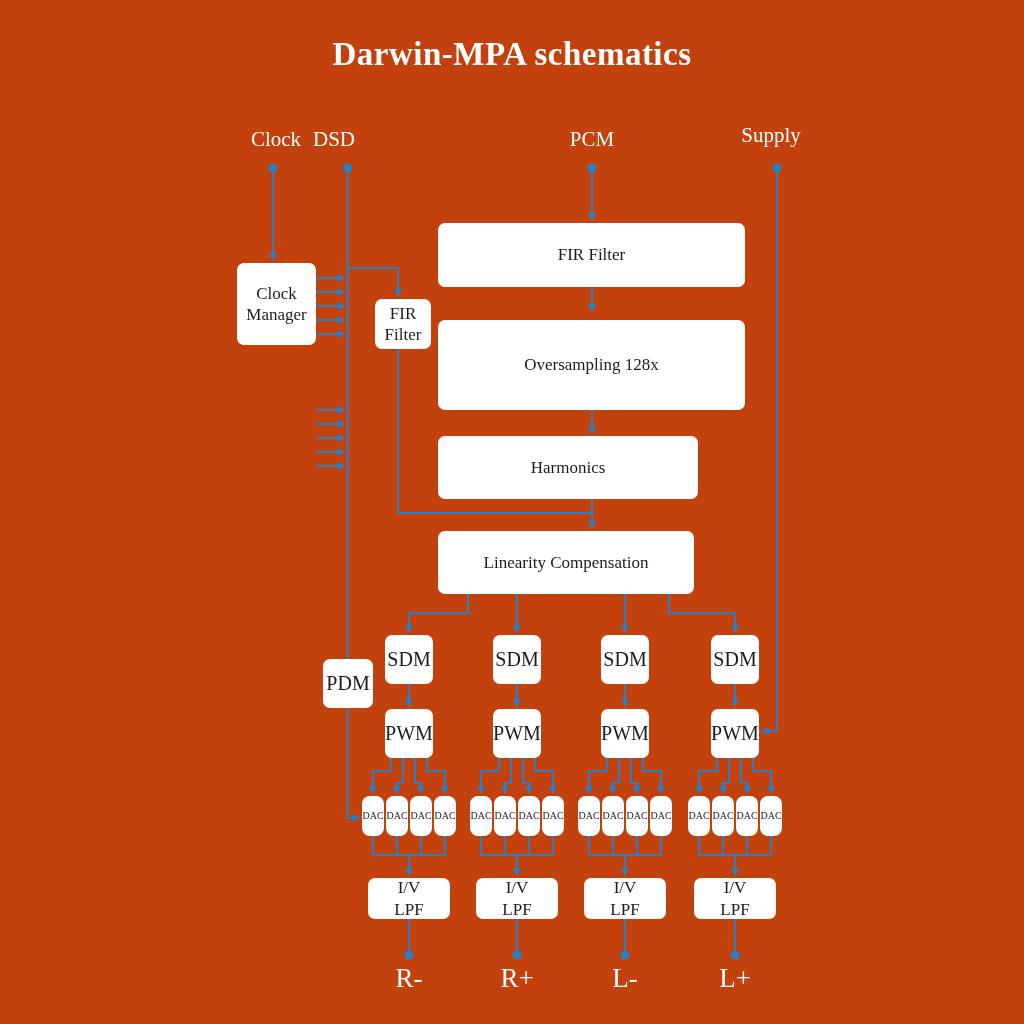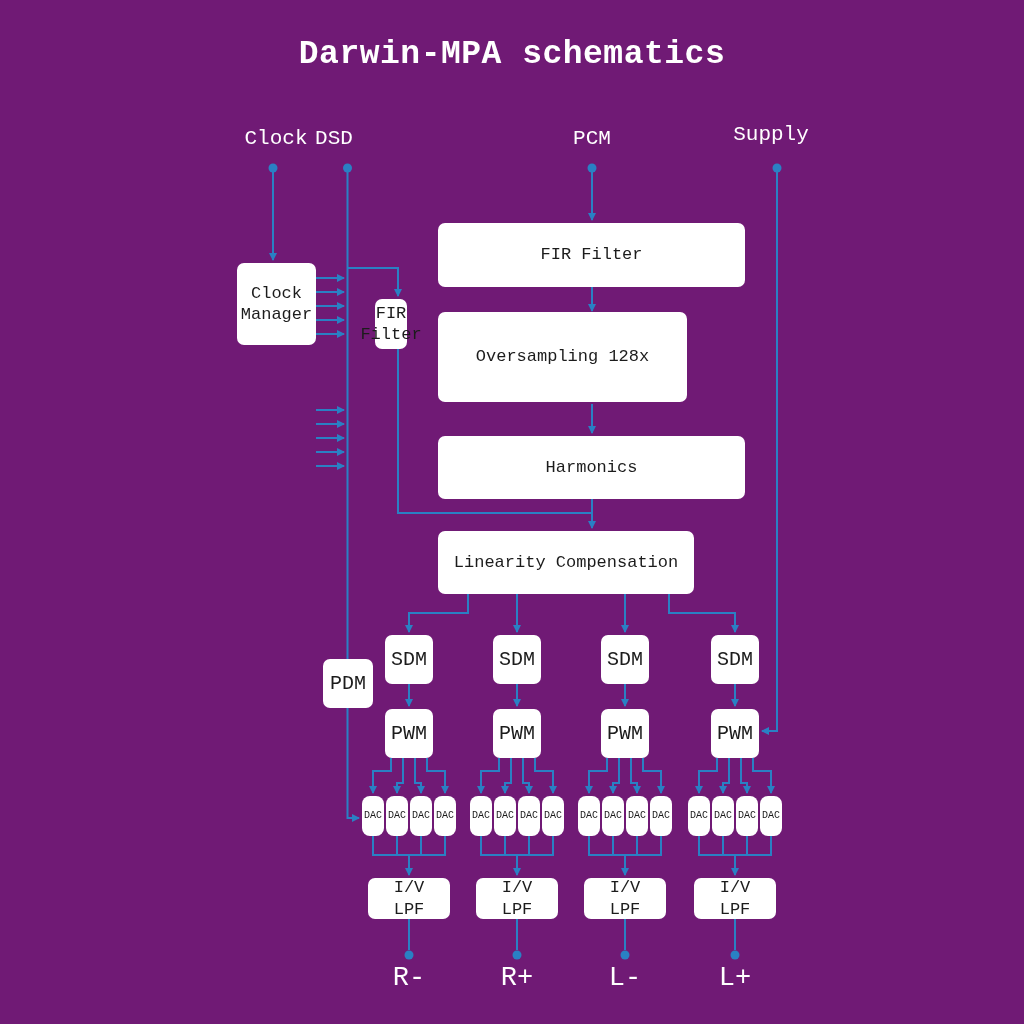--- a/index.html
+++ b/index.html
@@ -1,17 +1,17 @@
 <!DOCTYPE html>
 <html><head>
 <meta charset="utf-8">
 <style>
   html,body{margin:0;padding:0;background:#000;}
-  #stage{position:relative;width:1024px;height:1024px;background:#701a75;overflow:hidden;
-         font-family:Liberation Mono, monospace;}
+  #stage{position:relative;width:1024px;height:1024px;background:#c2410c;overflow:hidden;
+         font-family:Liberation Serif, serif;}
   .title{position:absolute;left:0;top:36px;width:1024px;text-align:center;color:#fff;
          font-size:33px;font-weight:700;letter-spacing:.5px;}
   .input-label{position:absolute;transform:translateX(-50%);color:#fff;font-size:21px;
          white-space:nowrap;}
   .output-label{position:absolute;transform:translateX(-50%);color:#fff;font-size:27px;
          white-space:nowrap;}
   .box{position:absolute;background:#fff;border-radius:7px;color:#1c1c1c;
        display:flex;align-items:center;justify-content:center;text-align:center;
        white-space:pre-line;line-height:1.25;}
   .f15{font-size:17px;}
@@ -128,27 +128,27 @@
 
   <div class="title">Darwin-MPA schematics</div>
 
   <div class="input-label" style="left:276px;top:127px">Clock</div>
   <div class="input-label" style="left:334px;top:127px">DSD</div>
   <div class="input-label" style="left:592px;top:127px">PCM</div>
   <div class="input-label" style="left:771px;top:123px">Supply</div>
 
   <div class="box f15" style="left:237px;top:263px;width:79px;height:82px">Clock
 Manager</div>
-  <div class="box f15" style="left:375px;top:299px;width:32px;height:50px">FIR
+  <div class="box f15" style="left:375px;top:299px;width:56px;height:50px">FIR
 Filter</div>
   <div class="box f17" style="left:323px;top:659px;width:50px;height:49px">PDM</div>
 
   <div class="box f15" style="left:438px;top:223px;width:307px;height:64px">FIR Filter</div>
-  <div class="box f15" style="left:438px;top:312px;width:249px;height:90px">Oversampling 128x</div>
-  <div class="box f15" style="left:438px;top:436px;width:307px;height:63px">Harmonics</div>
+  <div class="box f15" style="left:438px;top:320px;width:307px;height:90px">Oversampling 128x</div>
+  <div class="box f15" style="left:438px;top:436px;width:260px;height:63px">Harmonics</div>
   <div class="box f15" style="left:438px;top:531px;width:256px;height:63px">Linearity Compensation</div>
 
   <div class="box f17" style="left:385px;top:635px;width:48px;height:49px">SDM</div>
   <div class="box f17" style="left:493px;top:635px;width:48px;height:49px">SDM</div>
   <div class="box f17" style="left:601px;top:635px;width:48px;height:49px">SDM</div>
   <div class="box f17" style="left:711px;top:635px;width:48px;height:49px">SDM</div>
 
   <div class="box f17" style="left:385px;top:709px;width:48px;height:49px">PWM</div>
   <div class="box f17" style="left:493px;top:709px;width:48px;height:49px">PWM</div>
   <div class="box f17" style="left:601px;top:709px;width:48px;height:49px">PWM</div>

